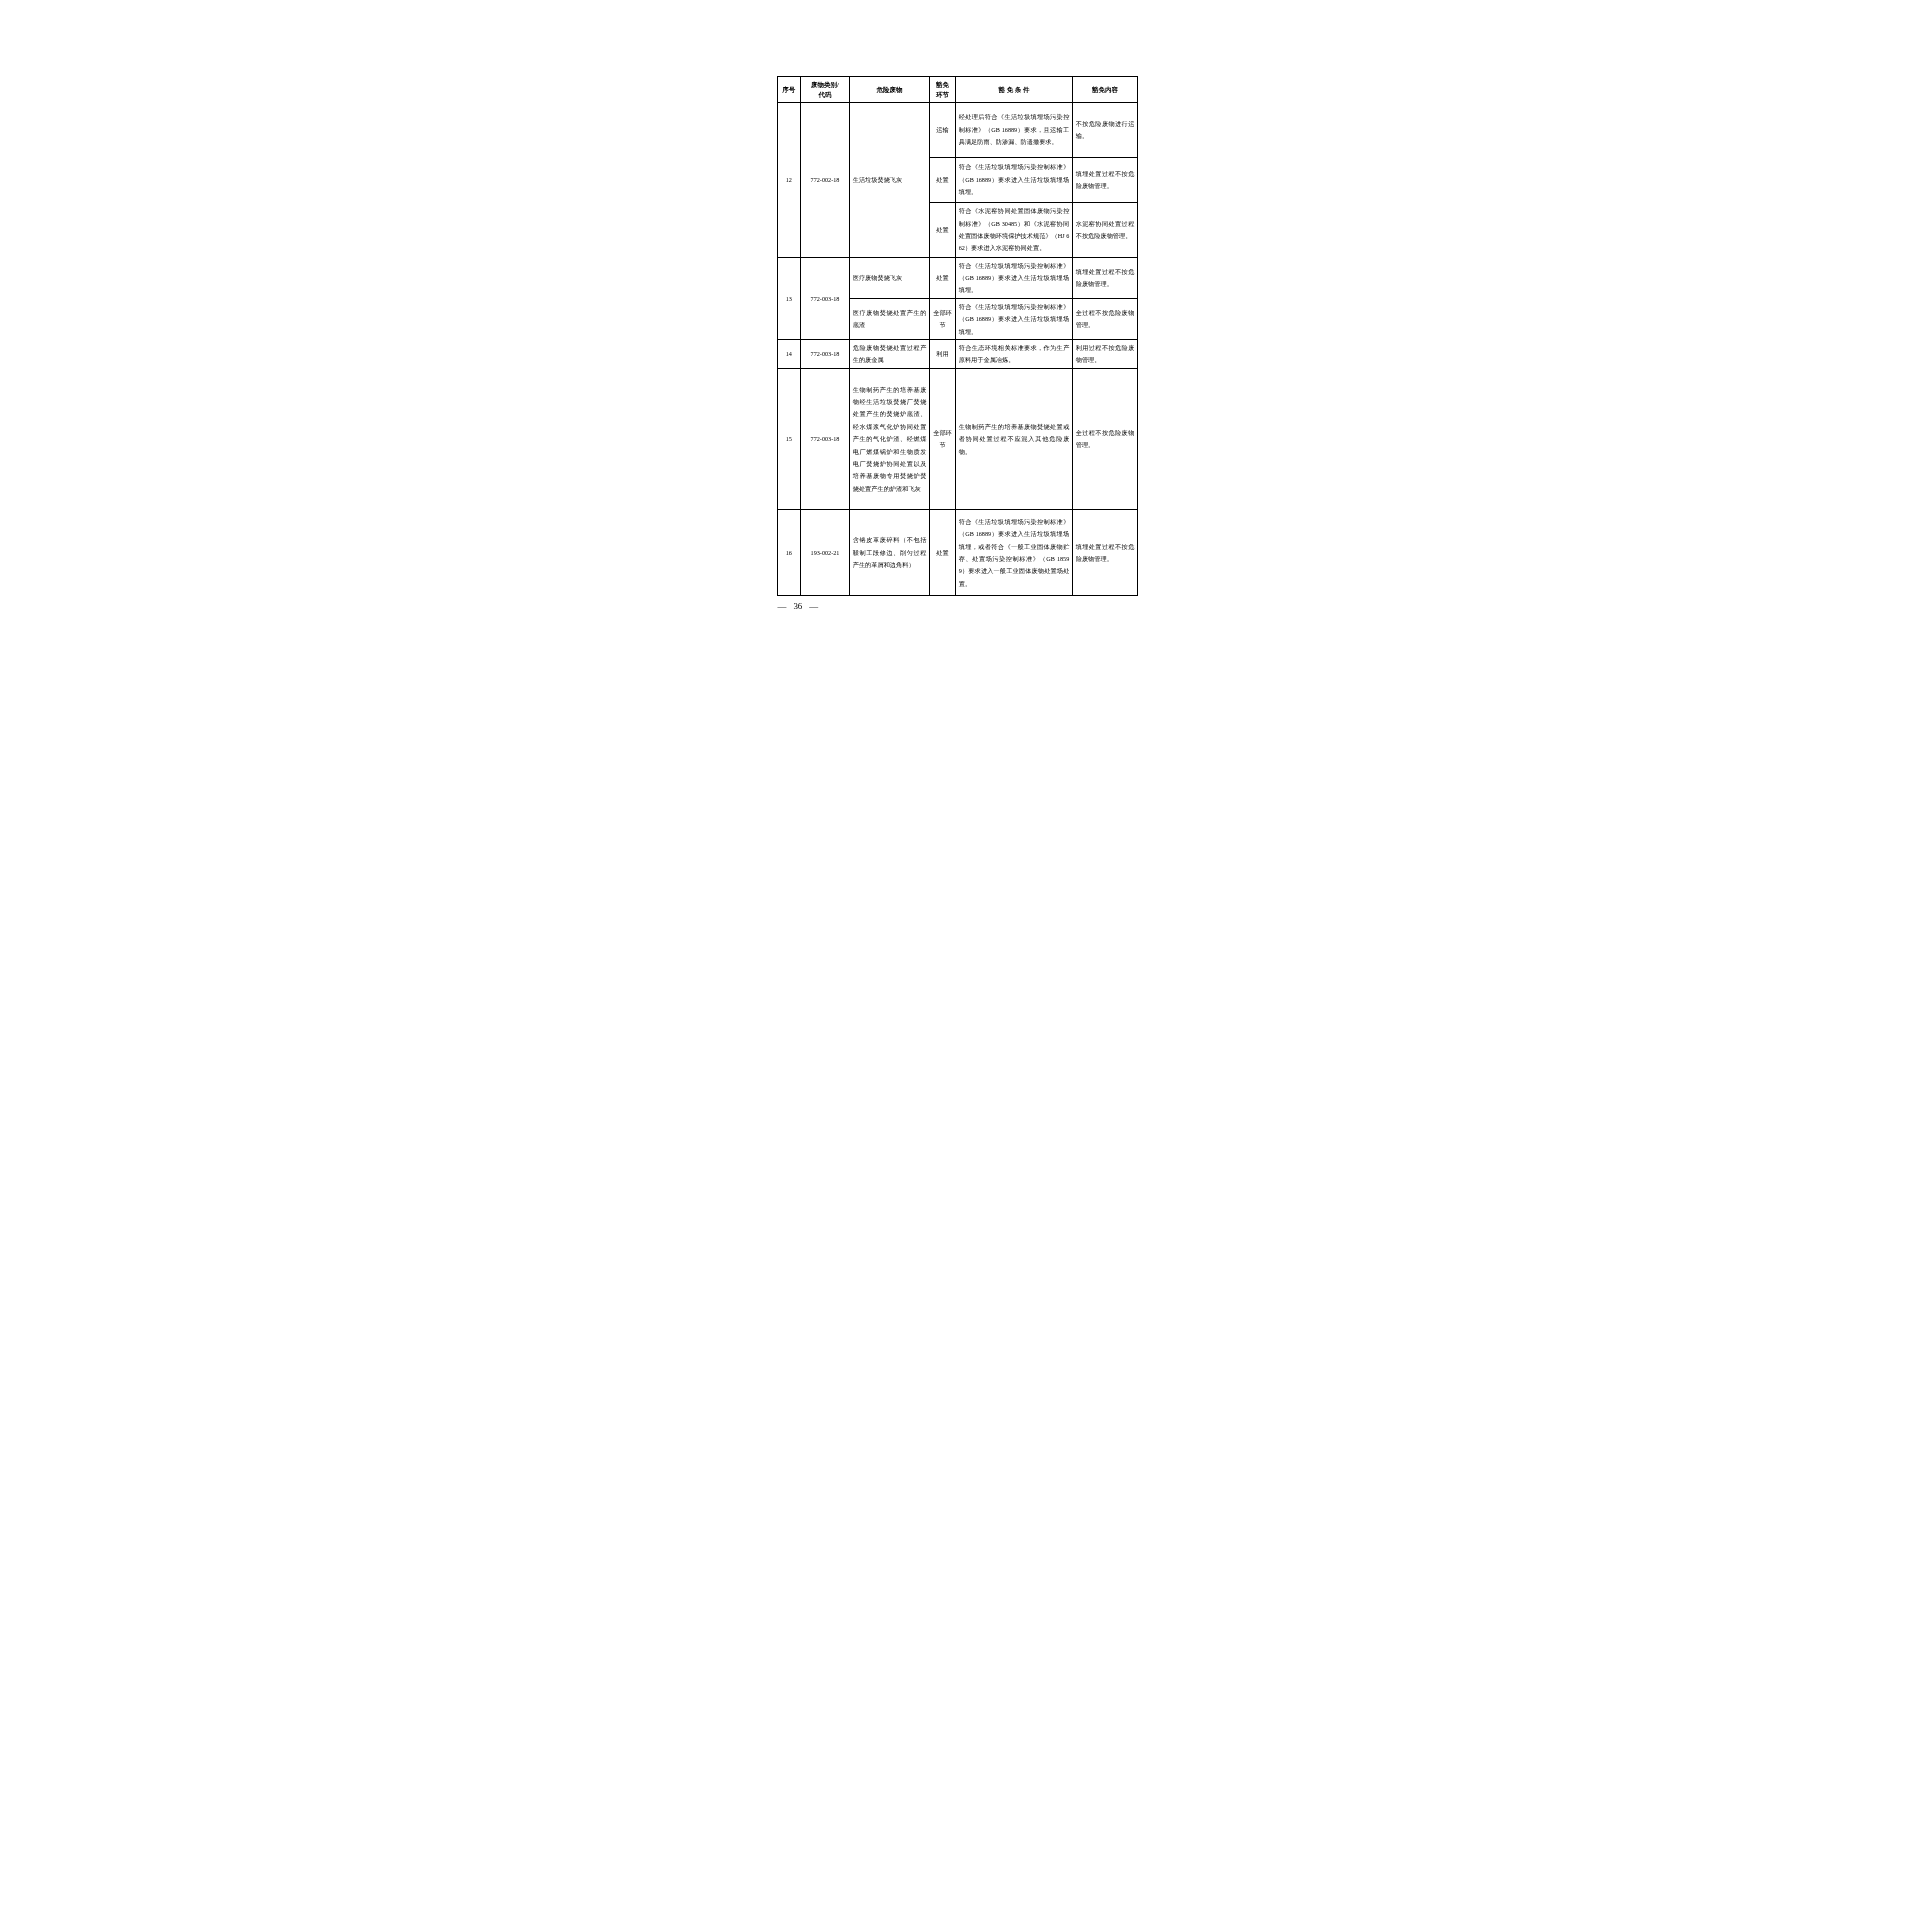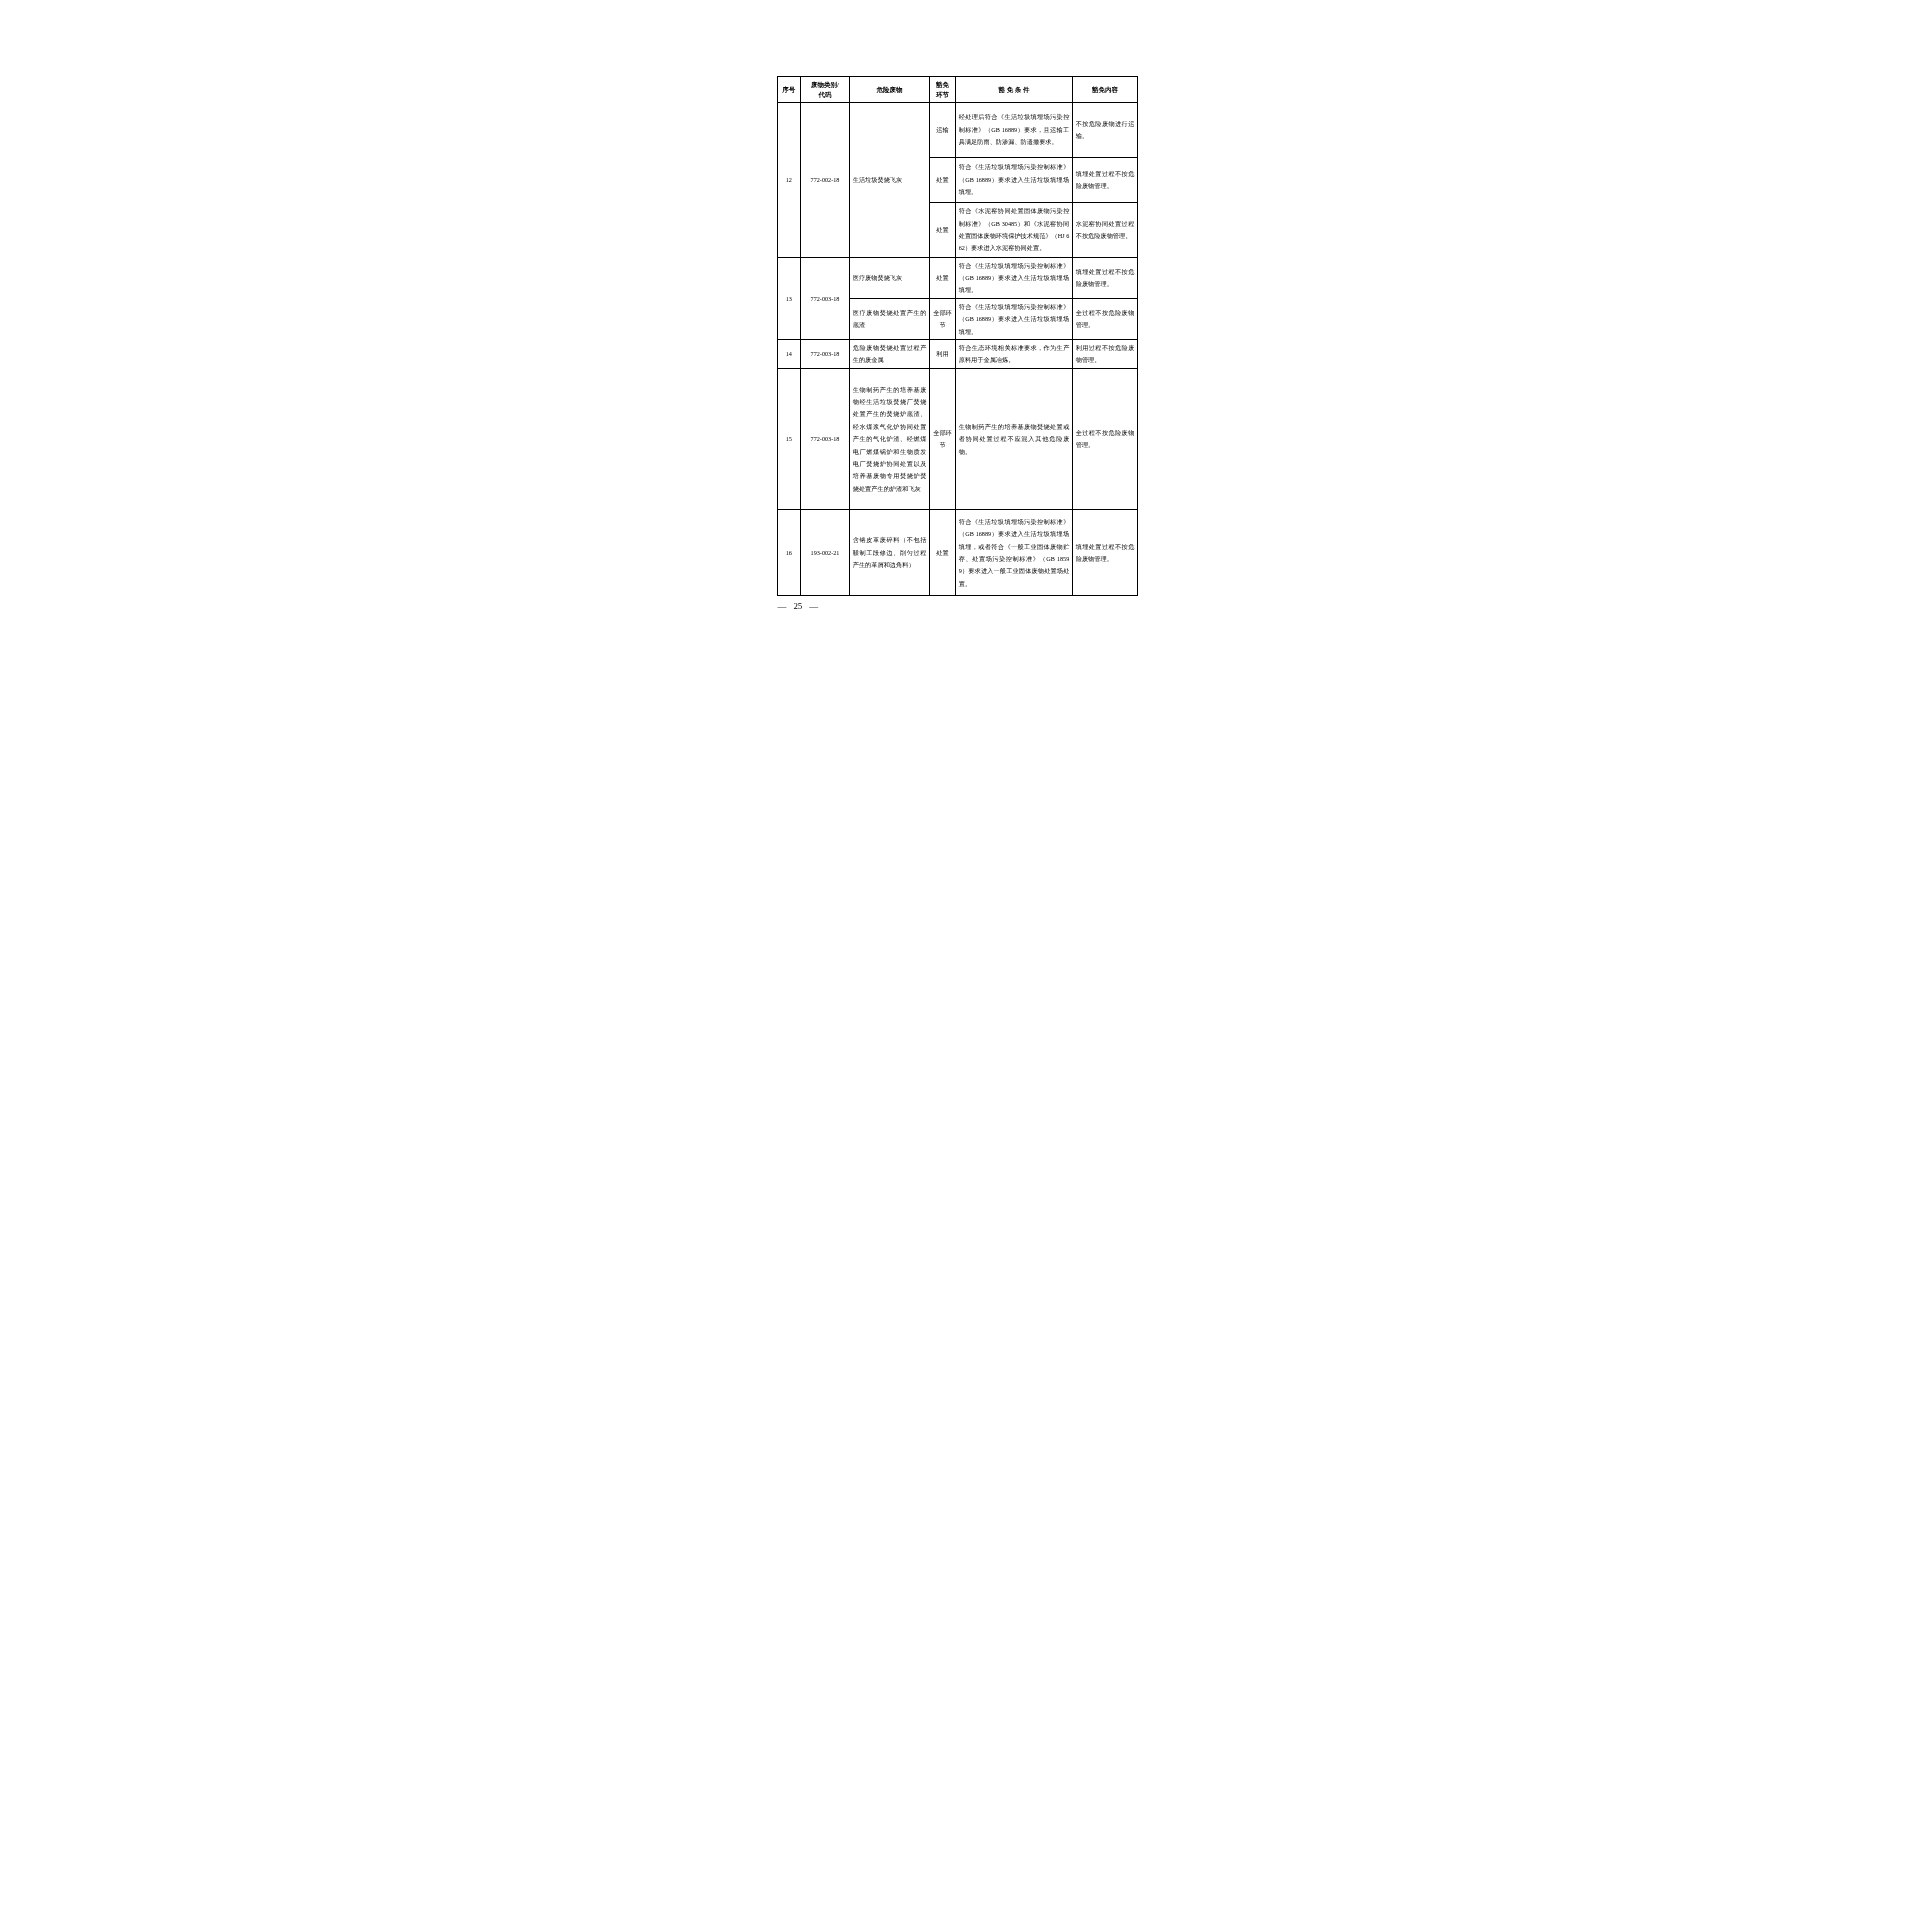--- a/index.html
+++ b/index.html
@@ -173,17 +173,17 @@
         <td class="c-code">193-002-21</td>
         <td class="c-waste">含铬皮革废碎料（不包括鞣制工段修边、削匀过程产生的革屑和边角料）</td>
         <td class="c-stage">处置</td>
         <td class="c-cond">符合《生活垃圾填埋场污染控制标准》（GB 16889）要求进入生活垃圾填埋场填埋，或者符合《一般工业固体废物贮存、处置场污染控制标准》（GB 18599）要求进入一般工业固体废物处置场处置。</td>
         <td class="c-content">填埋处置过程不按危险废物管理。</td>
       </tr>
     </tbody>
   </table>
 
   <div class="footer">
-    <span class="dash">—</span><span class="num">25</span><span class="dash">—</span>
+    <span class="dash">—</span><span class="num">36</span><span class="dash">—</span>
   </div>
 
 </div>
 
 
 </body></html>

